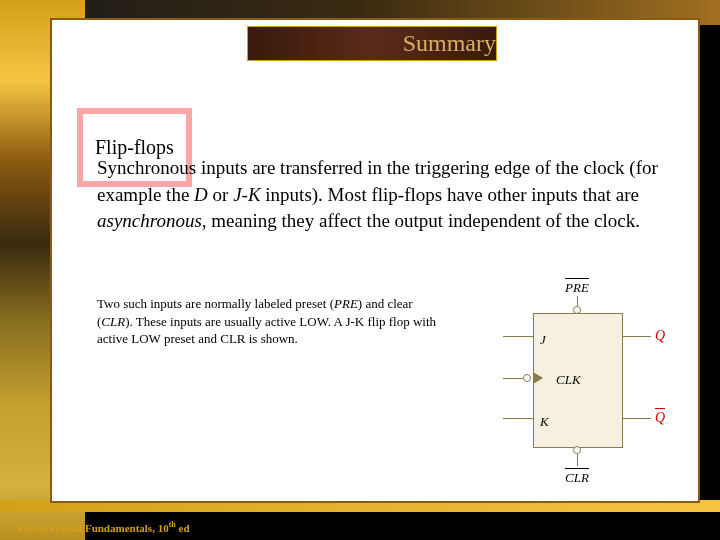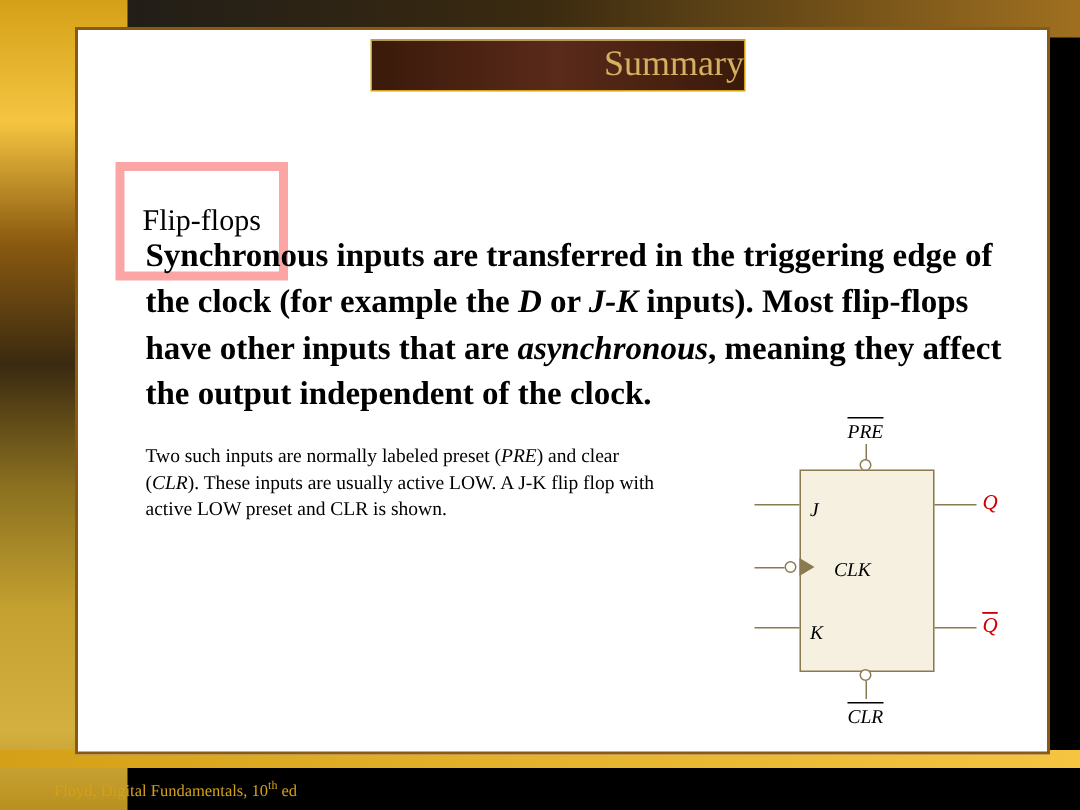--- a/index.html
+++ b/index.html
@@ -64,24 +64,23 @@
     padding: 22px 12px;
     font-size: 20px;
     font-family: Georgia, serif;
     margin-top: 10px;
   }
   .body-text1 {
     position: absolute;
     left: 45px;
     top: 135px;
     width: 580px;
-    font-size: 22px;
+    font-size: 19px;
     line-height: 1.4;
     font-family: Georgia, serif;
-    font-weight: bold;
   }
   .body-text1 .it { font-style: italic; }
   .body-text2 {
     position: absolute;
     left: 45px;
     top: 275px;
     width: 340px;
     font-size: 13px;
     line-height: 1.35;
     font-family: Georgia, serif;
@@ -153,23 +152,23 @@
     bottom: 0;
     width: 720px;
     height: 25px;
     display: flex;
     align-items: center;
     font-size: 11px;
     font-family: Georgia, serif;
   }
   .footer-left {
     position: absolute;
-    left: 36px;
+    left: 18px;
     bottom: 6px;
-    font-weight: normal;
+    font-weight: bold;
     color: #d4a017;
     text-align: right;
   }
   .footer-left .sup { font-size: 8px; vertical-align: super; }
   .footer-right {
     position: absolute;
     right: 12px;
     bottom: 6px;
     color: #d4a017;
   }

